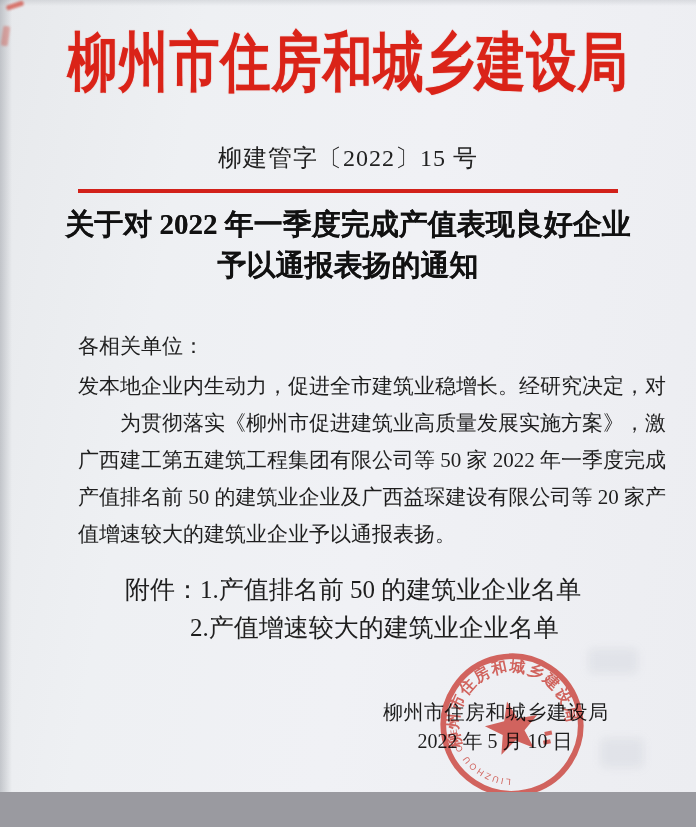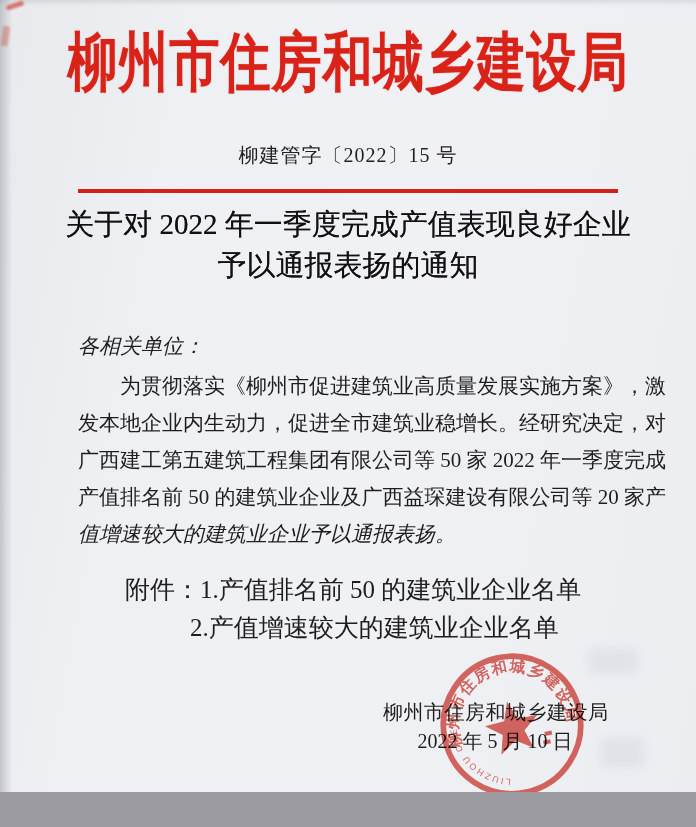--- a/index.html
+++ b/index.html
@@ -29,43 +29,43 @@
     text-align:center;
     font-size:50px;font-weight:900;
     color:#da2318;
     letter-spacing:1px;
     transform:scaleY(1.28);transform-origin:center top;
     text-shadow:0 0 1px rgba(218,35,24,.55);
     white-space:nowrap;
   }
   .doc-number{
     position:absolute;left:0;top:142px;width:100%;
-    text-align:center;font-size:20px;color:#222;letter-spacing:1px;
+    text-align:center;font-size:24px;color:#222;letter-spacing:1px;
   }
   .red-line{
     position:absolute;left:78px;top:189px;width:540px;height:4px;
     background:#d2211a;
   }
   .doc-title{
     position:absolute;left:48px;top:204px;width:600px;
-    text-align:center;font-size:29px;font-weight:400;line-height:41px;
+    text-align:center;font-size:29px;font-weight:700;line-height:41px;
     color:#111;
     text-shadow:0 0 .6px rgba(0,0,0,.7);
   }
   .body-block{
     position:absolute;left:78px;top:331px;width:540px;
     font-size:21px;color:#1e1e1e;
   }
-  .salutation{height:37px;line-height:30px;font-style:italic;}
+  .salutation{height:37px;line-height:30px;}
   .para-line{
     height:37px;line-height:37px;white-space:nowrap;
     text-align:justify;text-align-last:justify;-moz-text-align-last:justify;
   }
   .para-line.indent{padding-left:42px;}
-  .para-line.last{text-align-last:left;font-style:italic;-moz-text-align-last:left;}
+  .para-line.last{text-align-last:left;-moz-text-align-last:left;}
   .attach{
     position:absolute;left:125px;top:571px;
     font-size:25px;line-height:38px;color:#1e1e1e;
   }
   .attach-row{white-space:nowrap;}
   .attach-row.second{padding-left:65px;}
   .signature{
     position:absolute;left:383px;top:699px;width:224px;
     text-align:center;color:#1e1e1e;
   }
@@ -100,22 +100,22 @@
 
   <div class="red-line"></div>
 
   <div class="doc-title">
     <div>关于对 2022 年一季度完成产值表现良好企业</div>
     <div>予以通报表扬的通知</div>
   </div>
 
   <div class="body-block">
     <div class="salutation">各相关单位：</div>
+    <div class="para-line">发本地企业内生动力，促进全市建筑业稳增长。经研究决定，对</div>
     <div class="para-line indent">为贯彻落实《柳州市促进建筑业高质量发展实施方案》，激</div>
-    <div class="para-line">发本地企业内生动力，促进全市建筑业稳增长。经研究决定，对</div>
     <div class="para-line">广西建工第五建筑工程集团有限公司等 50 家 2022 年一季度完成</div>
     <div class="para-line">产值排名前 50 的建筑业企业及广西益琛建设有限公司等 20 家产</div>
     <div class="para-line last">值增速较大的建筑业企业予以通报表扬。</div>
   </div>
 
   <div class="attach">
     <div class="attach-row">
       <span>附件：</span><span>1.产值排名前 50 的建筑业企业名单</span>
     </div>
     <div class="attach-row second">

